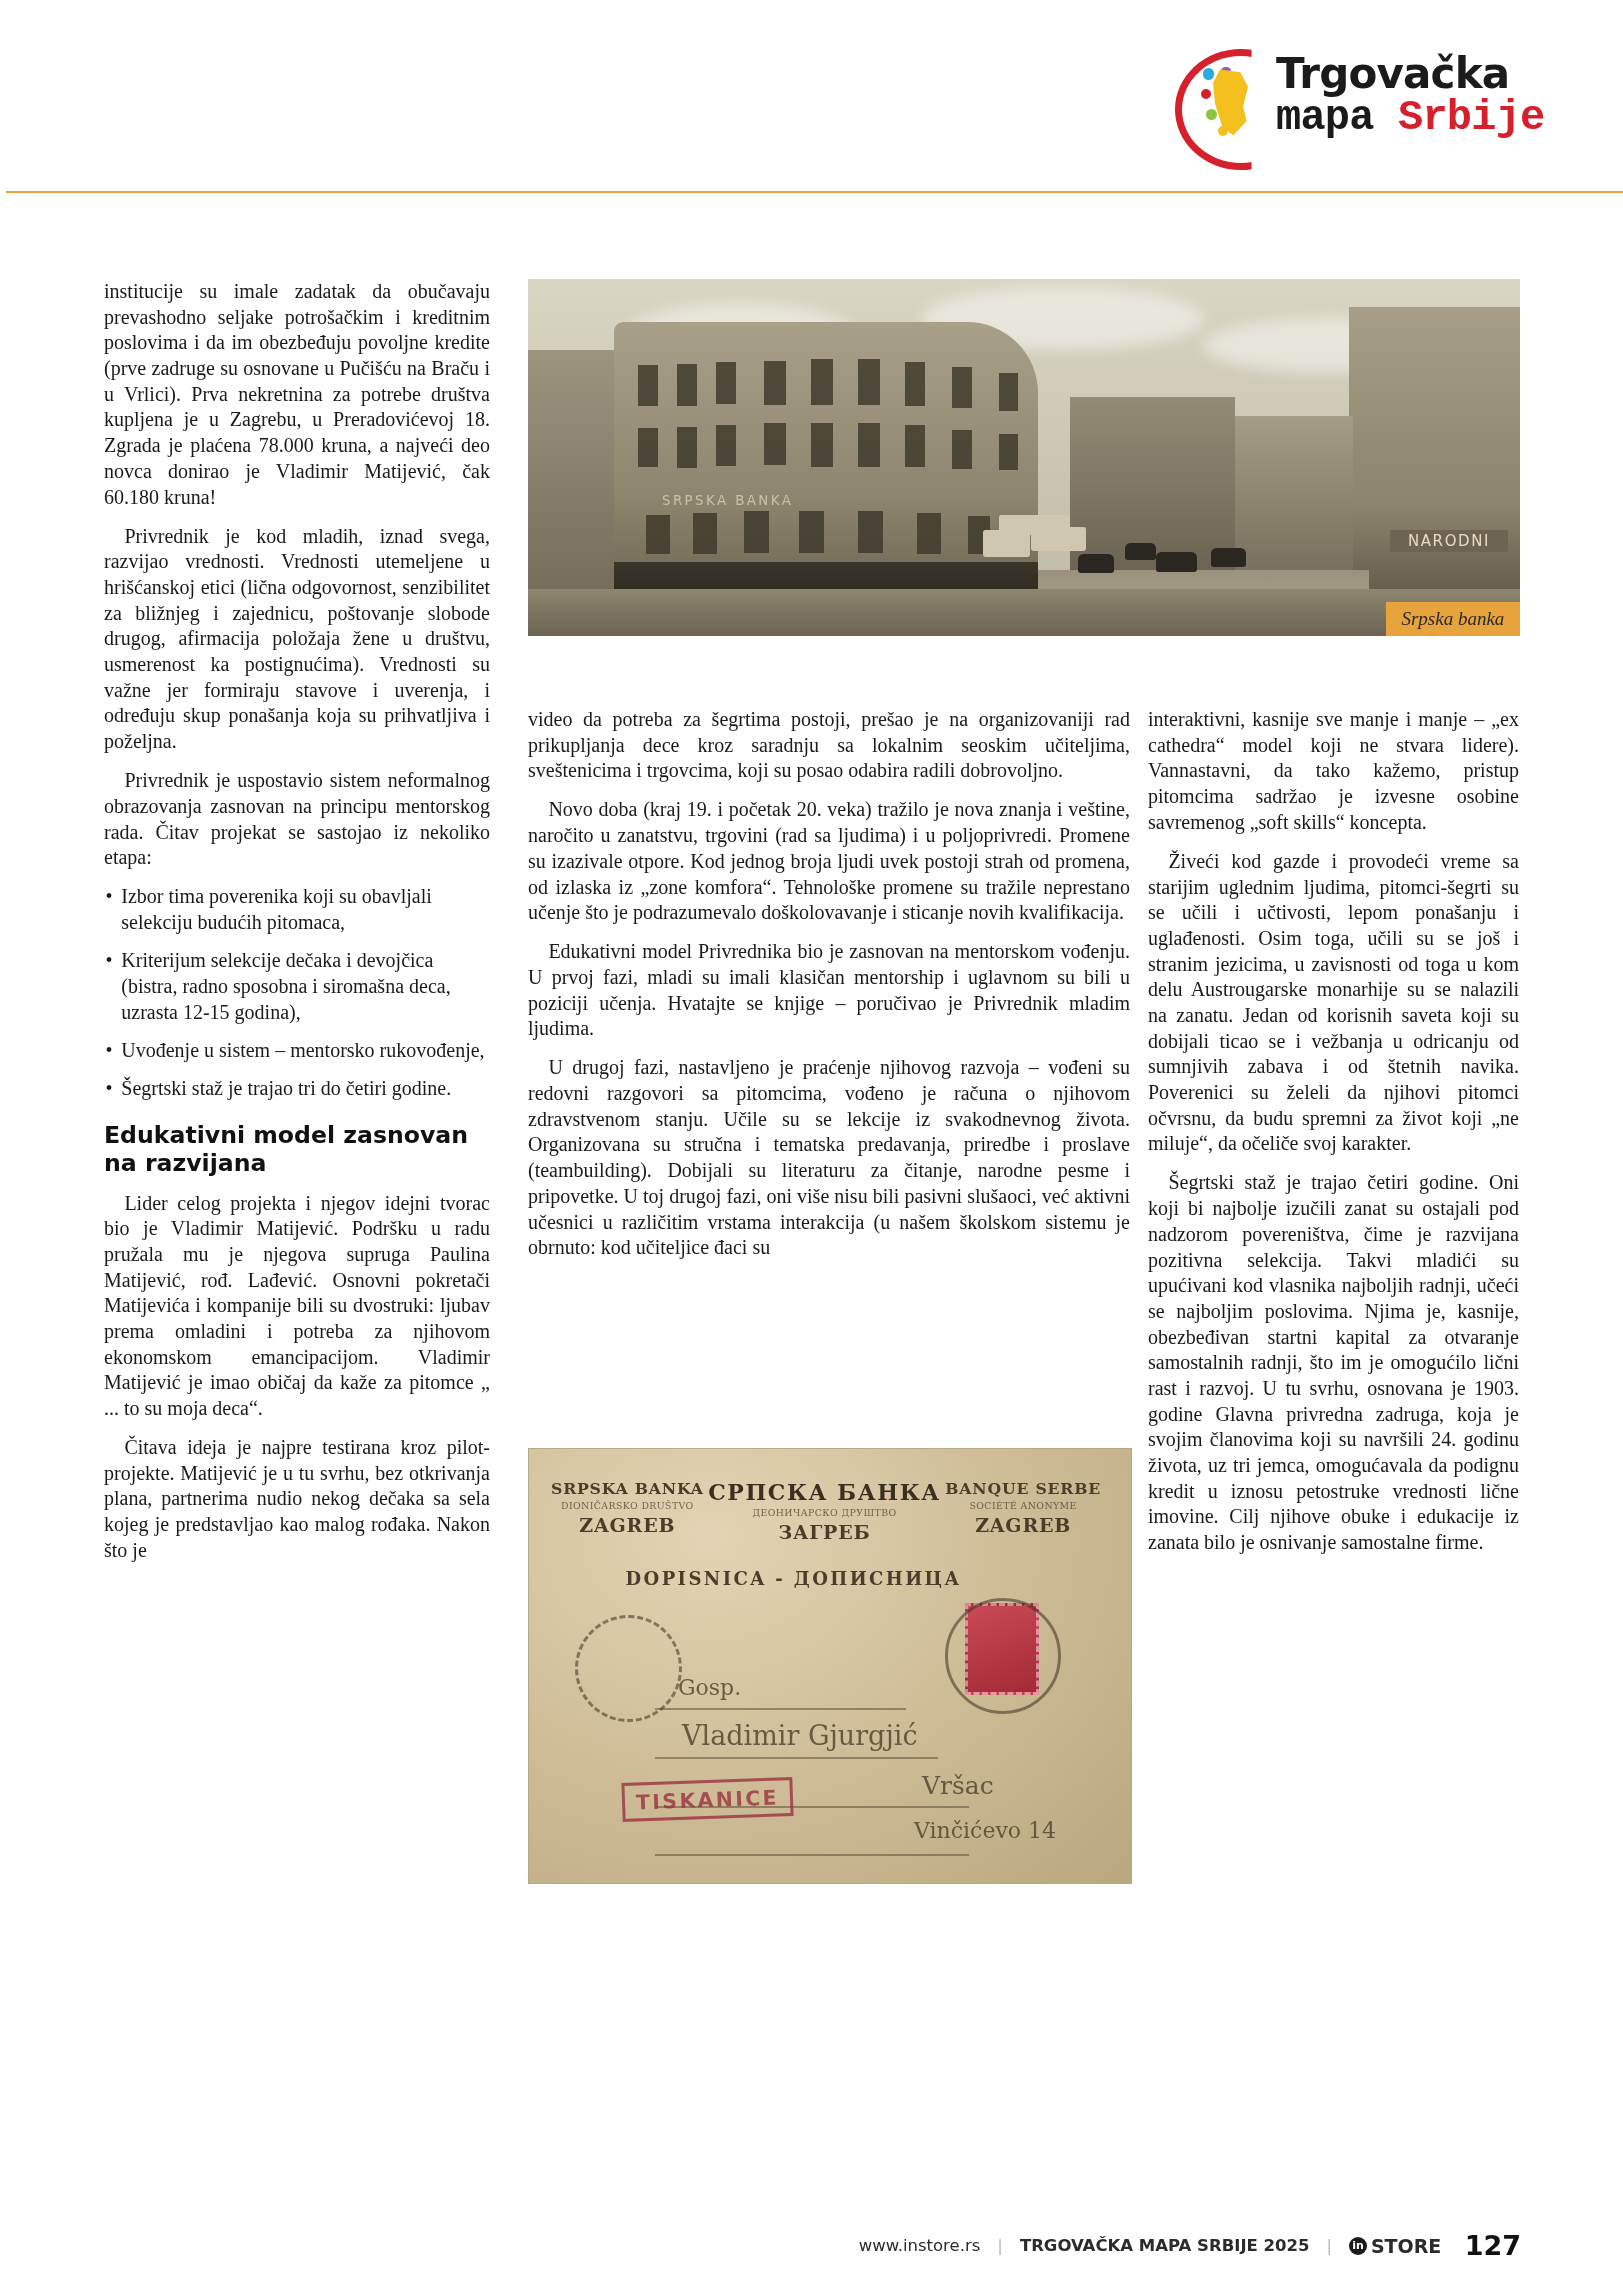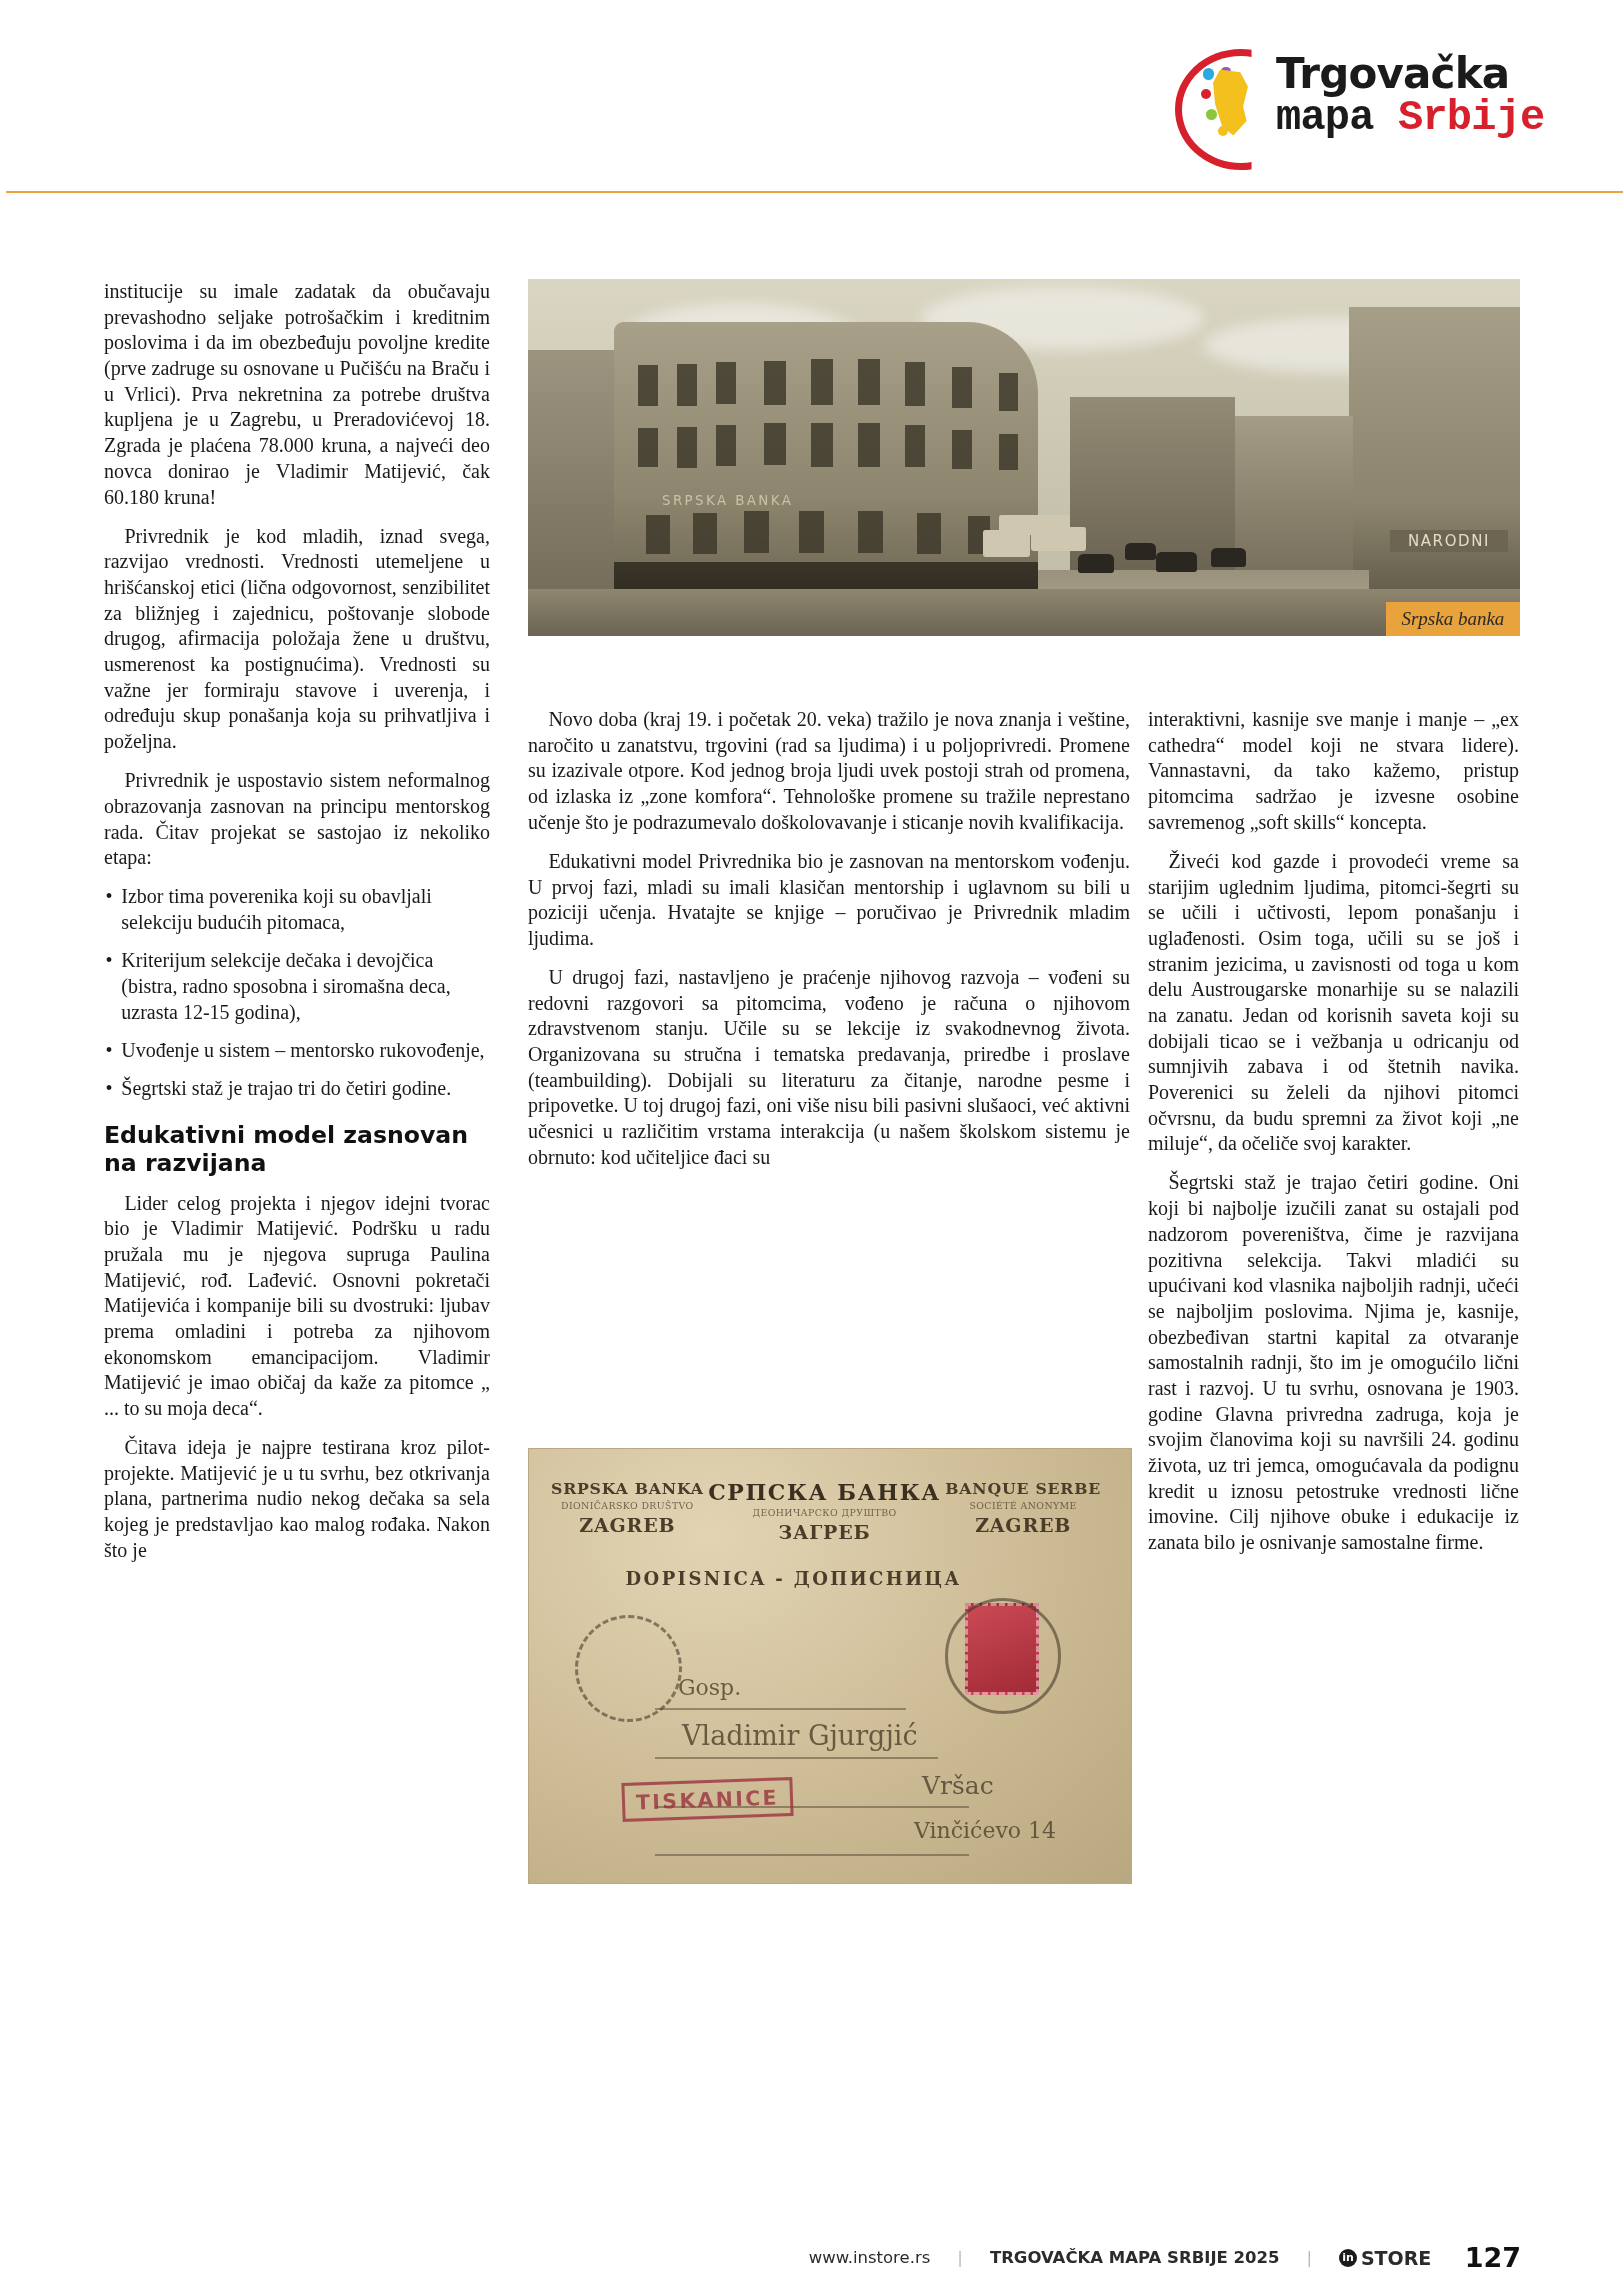--- a/index.html
+++ b/index.html
@@ -356,24 +356,24 @@
   .footer {
     position: absolute;
     left: 0;
     bottom: 33px;
     width: 1623px;
     height: 36px;
   }
   .footer-inner {
     position: absolute;
     right: 102px;
-    top: 16px;
+    top: 4px;
     display: flex;
     align-items: center;
-    gap: 27px;
+    gap: 17px;
     font-family: "DejaVu Sans", sans-serif;
     font-size: 16.5px;
     color: #2b2b2b;
   }
   .footer-inner .sep { color: #b9b9b9; }
   .footer-inner .bold { font-weight: bold; }
   .store-badge {
     display: inline-flex;
     align-items: center;
     gap: 3.9px;
@@ -490,20 +490,21 @@
       <li>Kriterijum selekcije dečaka i devojčica (bistra, radno sposobna i siromašna deca, uzrasta 12-15 godina),</li>
       <li>Uvođenje u sistem – mentorsko rukovođenje,</li>
       <li>Šegrtski staž je trajao tri do četiri godine.</li>
     </ul>
     <h2 class="section-title">Edukativni model zasnovan na razvijana</h2>
     <p>Lider celog projekta i njegov idejni tvorac bio je Vladimir Matijević. Podršku u radu pružala mu je njegova supruga Paulina Matijević, rođ. Lađević. Osnovni pokretači Matijevića i kompanije bili su dvostruki: ljubav prema omladini i potreba za njihovom ekonomskom emancipacijom. Vladimir Matijević je imao običaj da kaže za pitomce „ ... to su moja deca“.</p>
     <p>Čitava ideja je najpre testirana kroz pilot-projekte. Matijević je u tu svrhu, bez otkrivanja plana, partnerima nudio nekog dečaka sa sela kojeg je predstavljao kao malog rođaka. Nakon što je</p>
   </div>
 
   <div class="col" id="col-mid">
+    <p class="noindent">video da potreba za šegrtima postoji, prešao je na organizovaniji rad prikupljanja dece kroz saradnju sa lokalnim seoskim učiteljima, sveštenicima i trgovcima, koji su posao odabira radili dobrovoljno.</p>
     <p>Novo doba (kraj 19. i početak 20. veka) tražilo je nova znanja i veštine, naročito u zanatstvu, trgovini (rad sa ljudima) i u poljoprivredi. Promene su izazivale otpore. Kod jednog broja ljudi uvek postoji strah od promena, od izlaska iz „zone komfora“. Tehnološke promene su tražile neprestano učenje što je podrazumevalo doškolovavanje i sticanje novih kvalifikacija.</p>
     <p>Edukativni model Privrednika bio je zasnovan na mentorskom vođenju. U prvoj fazi, mladi su imali klasičan mentorship i uglavnom su bili u poziciji učenja. Hvatajte se knjige – poručivao je Privrednik mladim ljudima.</p>
     <p>U drugoj fazi, nastavljeno je praćenje njihovog razvoja – vođeni su redovni razgovori sa pitomcima, vođeno je računa o njihovom zdravstvenom stanju. Učile su se lekcije iz svakodnevnog života. Organizovana su stručna i tematska predavanja, priredbe i proslave (teambuilding). Dobijali su literaturu za čitanje, narodne pesme i pripovetke. U toj drugoj fazi, oni više nisu bili pasivni slušaoci, već aktivni učesnici u različitim vrstama interakcija (u našem školskom sistemu je obrnuto: kod učiteljice đaci su</p>
   </div>
 
   <div class="col" id="col-right">
     <p class="noindent">interaktivni, kasnije sve manje i manje – „ex cathedra“ model koji ne stvara lidere). Vannastavni, da tako kažemo, pristup pitomcima sadržao je izvesne osobine savremenog „soft skills“ koncepta.</p>
     <p>Živeći kod gazde i provodeći vreme sa starijim uglednim ljudima, pitomci-šegrti su se učili i učtivosti, lepom ponašanju i uglađenosti. Osim toga, učili su se još i stranim jezicima, u zavisnosti od toga u kom delu Austrougarske monarhije su se nalazili na zanatu. Jedan od korisnih saveta koji su dobijali ticao se i vežbanja u odricanju od sumnjivih zabava i od štetnih navika. Poverenici su želeli da njihovi pitomci očvrsnu, da budu spremni za život koji „ne miluje“, da očeliče svoj karakter.</p>
     <p>Šegrtski staž je trajao četiri godine. Oni koji bi najbolje izučili zanat su ostajali pod nadzorom povereništva, čime je razvijana pozitivna selekcija. Takvi mladići su upućivani kod vlasnika najboljih radnji, učeći se najboljim poslovima. Njima je, kasnije, obezbeđivan startni kapital za otvaranje samostalnih radnji, što im je omogućilo lični rast i razvoj. U tu svrhu, osnovana je 1903. godine Glavna privredna zadruga, koja je svojim članovima koji su navršili 24. godinu života, uz tri jemca, omogućavala da podignu kredit u iznosu petostruke vrednosti lične imovine. Cilj njihove obuke i edukacije iz zanata bilo je osnivanje samostalne firme.</p>
   </div>

